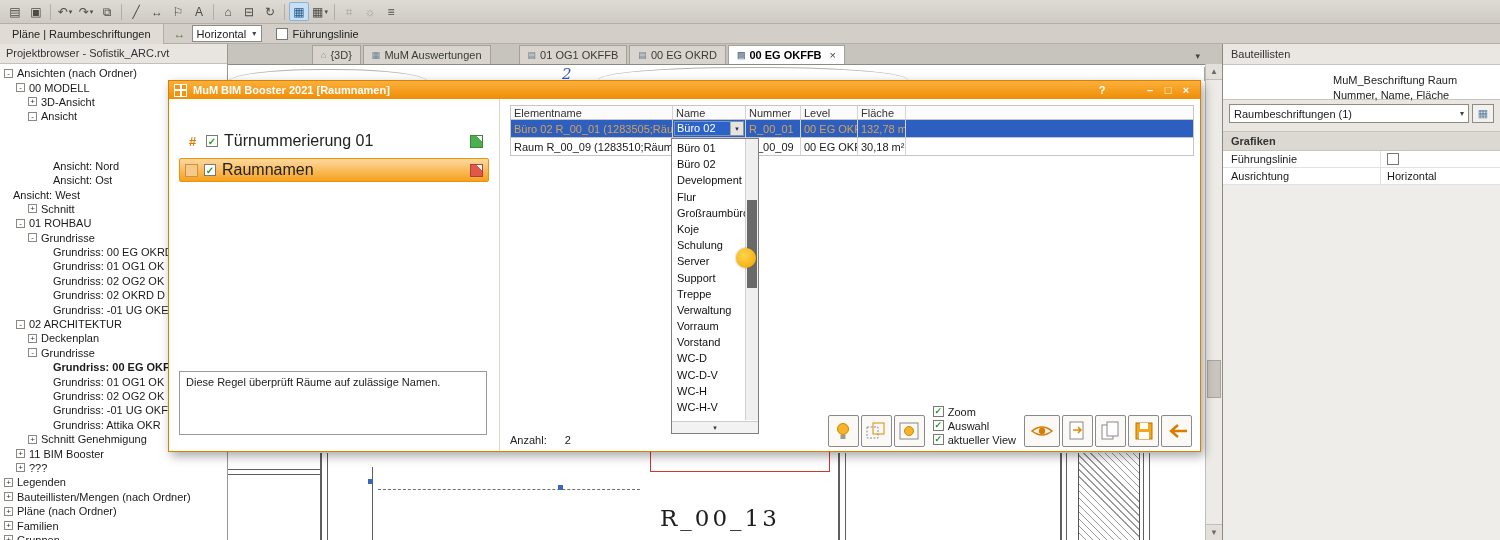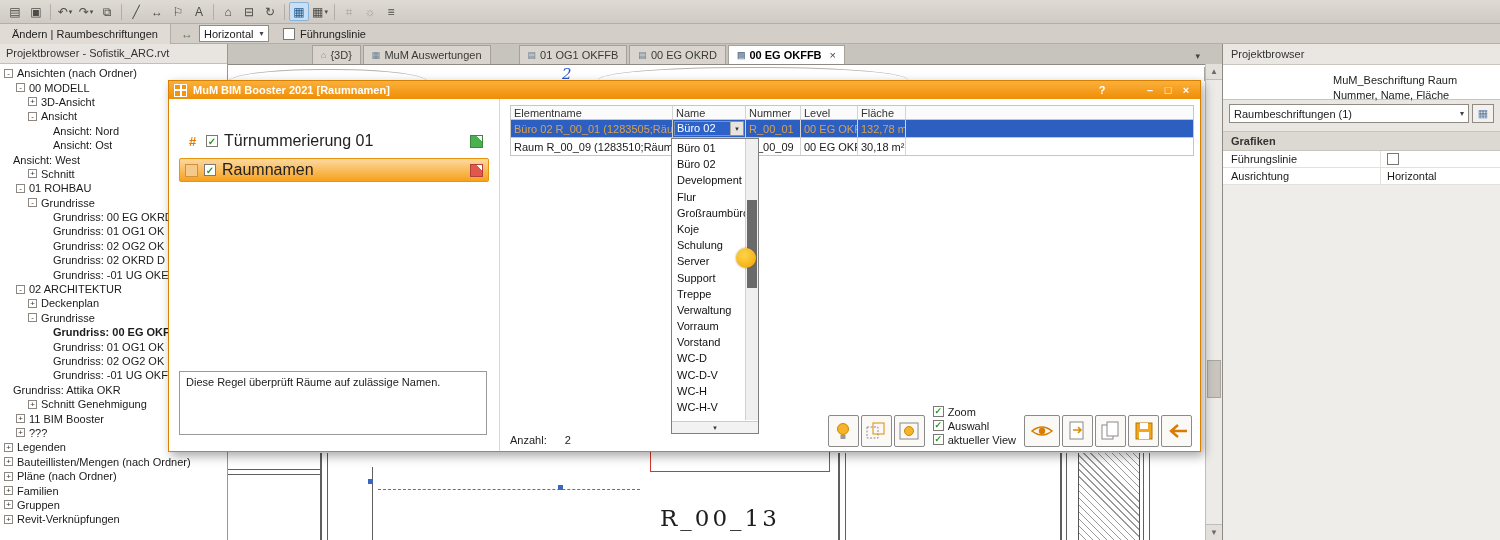--- a/index.html
+++ b/index.html
@@ -252,21 +252,21 @@
       <div class="qat-item disabled">
         <span class="glyph">☼</span>
       </div>
 
       <div class="qat-item">
         <span class="glyph">≡</span>
       </div>
     </div>
 
   <div class="context-bar">
-    <div class="context-tab">Ändern | Raumbeschriftungen</div>
+    <div class="context-tab">Pläne | Raumbeschriftungen</div>
     <span class="cb-icon">↔</span>
     <div class="combo">
       <span>Horizontal</span>
       <span class="arrow">▾</span>
     </div>
     <label class="cb-check">
       <span class="cb-box"></span>
       <span>Führungslinie</span>
     </label>
   </div>
@@ -290,21 +290,21 @@
           <div class="tree-row" style="padding-left: 28px;">
             <span class="toggle">+</span>
             <span class="tree-label">3D-Ansicht</span>
           </div>
 
           <div class="tree-row" style="padding-left: 28px;">
             <span class="toggle">-</span>
             <span class="tree-label">Ansicht</span>
           </div>
 
-          <div class="tree-row" style="padding-left: 40px;">
+          <div class="tree-row" style="padding-left: 40px; margin-top: 35px;">
             <span class="toggle"></span>
             <span class="tree-label">Ansicht: Nord</span>
           </div>
 
           <div class="tree-row" style="padding-left: 40px;">
             <span class="toggle"></span>
             <span class="tree-label">Ansicht: Ost</span>
           </div>
 
 
@@ -381,21 +381,21 @@
           <div class="tree-row" style="padding-left: 40px;">
             <span class="toggle"></span>
             <span class="tree-label">Grundriss: 02 OG2 OK</span>
           </div>
 
           <div class="tree-row" style="padding-left: 40px;">
             <span class="toggle"></span>
             <span class="tree-label">Grundriss: -01 UG OKF</span>
           </div>
 
-          <div class="tree-row" style="">
+          <div class="tree-row" style="padding-left: 40px;">
             <span class="toggle"></span>
             <span class="tree-label">Grundriss: Attika OKR</span>
           </div>
 
           <div class="tree-row" style="padding-left: 28px;">
             <span class="toggle">+</span>
             <span class="tree-label">Schnitt Genehmigung</span>
           </div>
 
           <div class="tree-row" style="padding-left: 16px;">
@@ -504,21 +504,21 @@
       </div>
 
       <div class="vscroll">
         <div class="vs-arrow">▲</div>
         <div class="vs-thumb"></div>
         <div class="vs-arrow bottom">▼</div>
       </div>
     </div>
 
     <div class="props">
-      <div class="props-title">Projektbrowser</div>
+      <div class="props-title">Bauteillisten</div>
       <div class="type-card">
         <div class="type-thumb"></div>
         <div class="type-text">
           <div class="type-name">MuM_Beschriftung Raum</div>
           <div class="type-desc">Nummer, Name, Fläche</div>
         </div>
       </div>
       <div class="selector-row">
         <div class="combo">
           <span>Raumbeschriftungen (1)</span>

